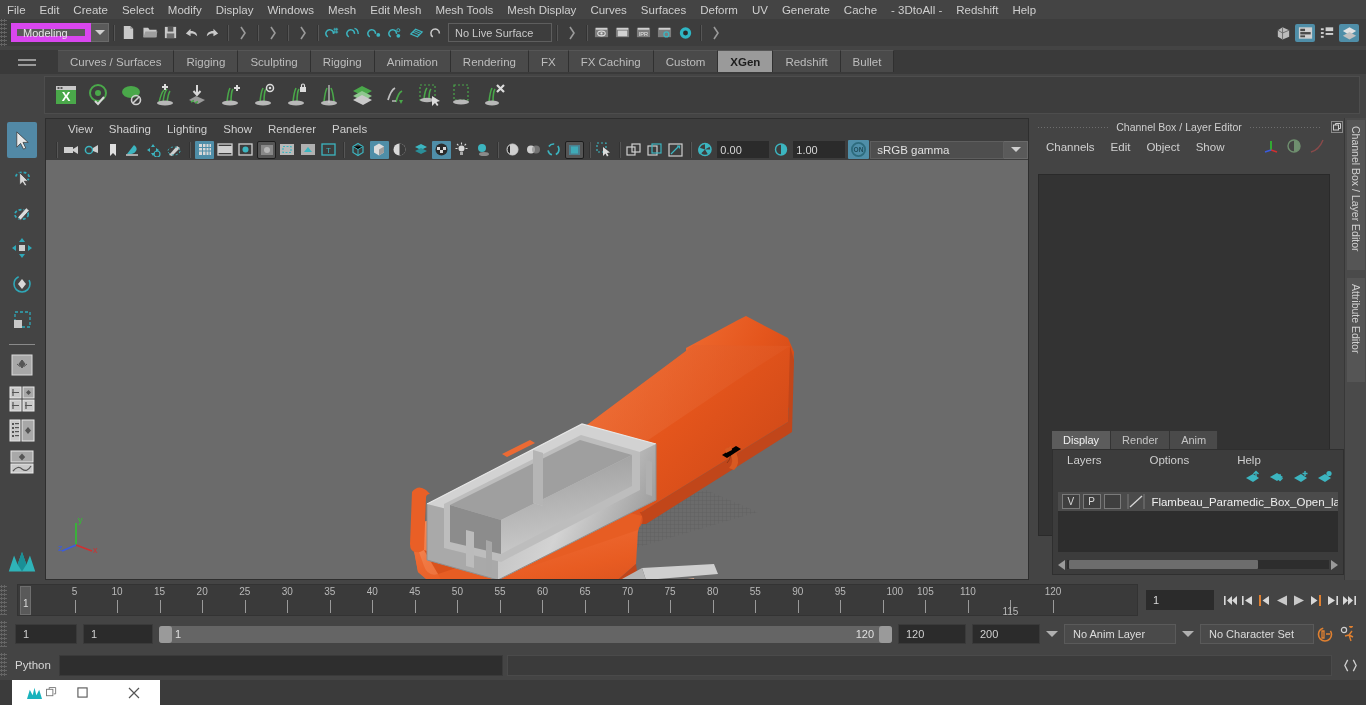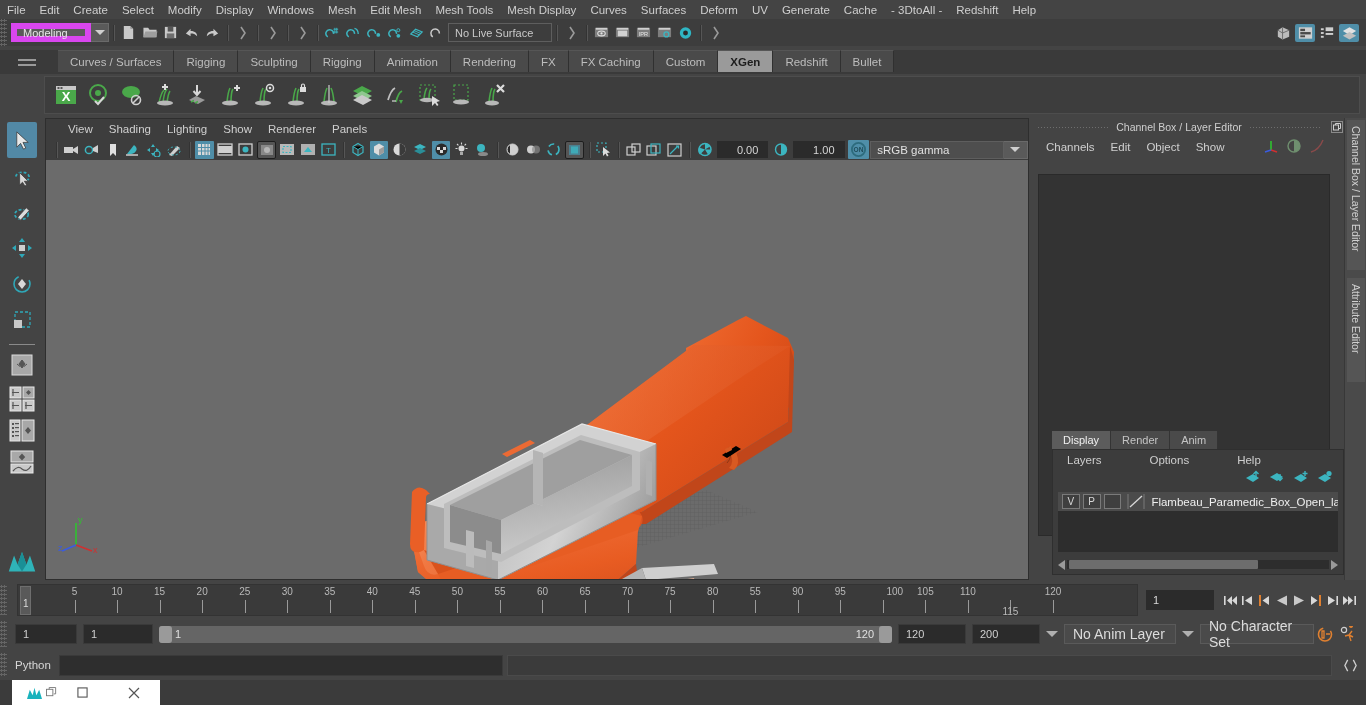--- a/index.html
+++ b/index.html
@@ -91,21 +91,21 @@
     background:#3b3b3b; border:1px solid #2e2e2e;
   }
   #vp-menubar { height:20px; display:flex; align-items:center; padding-left:14px; background:#3d3d3d; }
   #vp-menubar .mi { color:#cfcfcf; font-size:11.5px; padding:1px 8px; }
   #vp-toolbar { height:21px; display:flex; align-items:center; background:#3d3d3d; padding-left:6px; }
   .vi { width:19px; height:18px; display:flex; align-items:center; justify-content:center; margin:0 1px; }
   .vi.on { background:#4f8ea8; border-radius:1px; }
   .vi.framed { background:#555; border:1px solid #1e1e1e; border-radius:2px; }
   .numfield {
     width:52px; height:17px; background:#2b2b2b; color:#d6d6d6; font-size:11px;
-    display:flex; align-items:center; padding-left:20px; margin:0 2px;
+    display:flex; align-items:center; padding-left:3px; margin:0 2px;
   }
   .gammabox {
     width:136px; height:18px; background:#4e4e4e; border:1px solid #5e5e5e;
     color:#e0e0e0; font-size:11.5px; display:flex; align-items:center; padding-left:6px;
   }
   .gammaarrow {
     width:24px; height:18px; background:#5a5a5a; border:1px solid #6a6a6a; border-left:none;
     display:flex; align-items:center; justify-content:center;
   }
   #viewport {
@@ -197,21 +197,21 @@
   #rangebar {
     position:relative; height:17px; flex:1; background:#656565; border-radius:3px;
     margin:0 6px; display:flex; align-items:center; justify-content:space-between;
   }
   .rgrip { width:13px; height:17px; background:#9a9a9a; border-radius:3px; }
   #rangebar .lmin { position:absolute; left:16px; font-size:11px; color:#e0e0e0; }
   #rangebar .lmax { position:absolute; right:18px; font-size:11px; color:#e0e0e0; }
   .dd-arrow { width:0;height:0;border-left:6px solid transparent;border-right:6px solid transparent;
               border-top:6px solid #b0b0b0; margin:0 6px; }
   .comboflat { height:20px; background:#4a4a4a; border:1px solid #5a5a5a; color:#dcdcdc;
-               font-size:14px; display:flex; align-items:center; padding:0 8px; }
+               font-size:11px; display:flex; align-items:center; padding:0 8px;text-align:right; }
 
   
   #cmdline {
     position:absolute; left:0; top:650px; width:1366px; height:30px; background:#444444;
     display:flex; align-items:center;
   }
   #cmdlabel { color:#d6d6d6; font-size:11.5px; width:52px; text-align:center; }
   #cmdinput { height:21px; background:#2e2e2e; border:1px solid #3a3a3a; width:444px; }
   #cmdout { height:21px; background:#3b3b3b; border:1px solid #4a4a4a; flex:1; margin:0 8px 0 4px; }
   #cmdhelp { width:20px; height:20px; display:flex; align-items:center; justify-content:center; margin-right:6px; }

